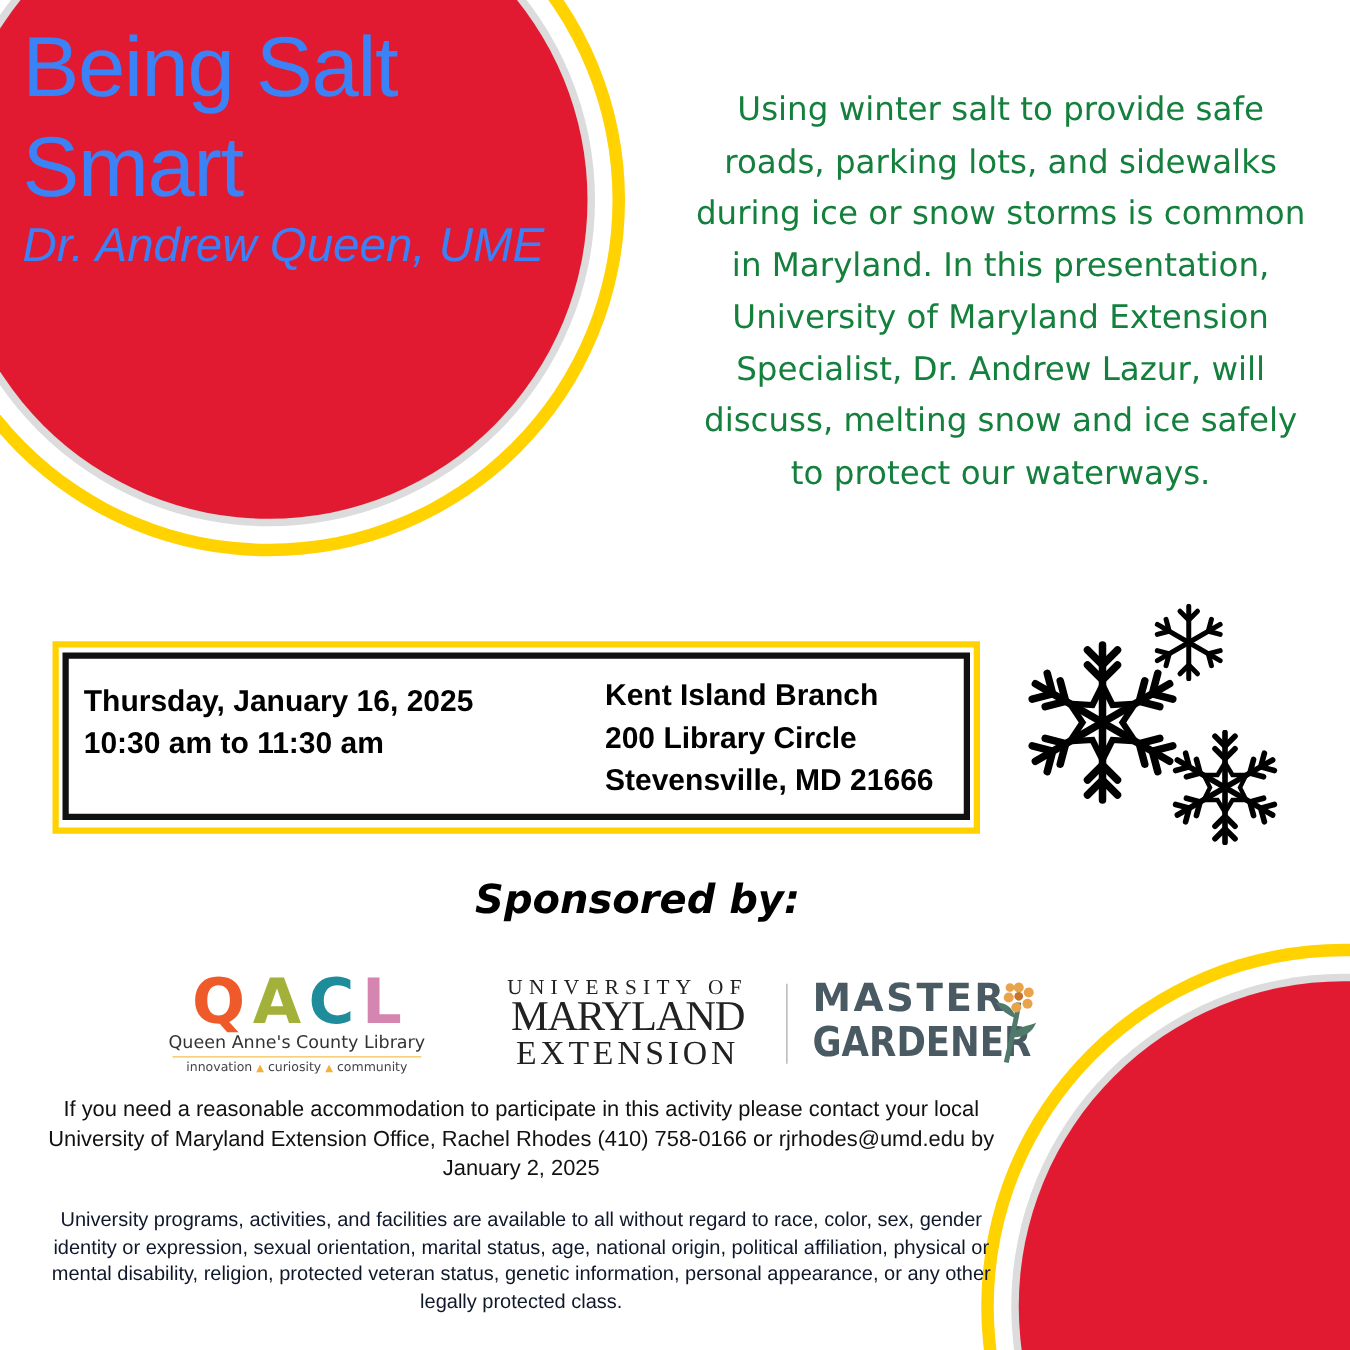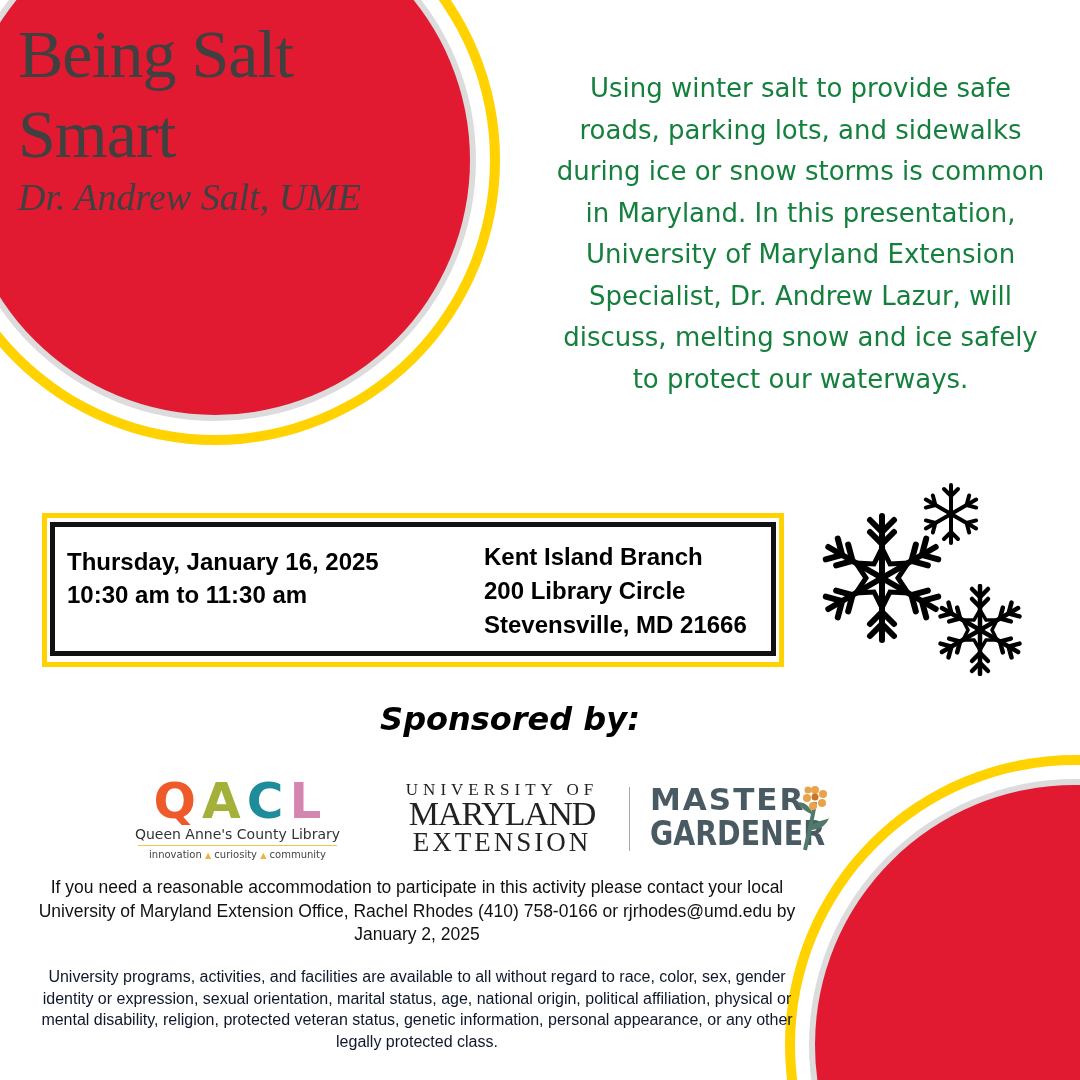--- a/index.html
+++ b/index.html
@@ -8,21 +8,21 @@
   #tl-yellow { left:-70px; top:-125px; width:570px; height:570px; background:#FFD200; }
   #tl-white  { left:-60px; top:-115px; width:550px; height:550px; background:#ffffff; }
   #tl-grey   { left:-46px; top:-101px; width:522px; height:522px; background:#dcdcdc; }
   #tl-red    { left:-40px; top:-95px;  width:510px; height:510px; background:#E11A32; }
 
   #br-yellow { left:785px; top:755px; width:580px; height:580px; background:#FFD200; }
   #br-white  { left:795px; top:765px; width:560px; height:560px; background:#ffffff; }
   #br-grey   { left:809px; top:779px; width:532px; height:532px; background:#dcdcdc; }
   #br-red    { left:815px; top:785px; width:520px; height:520px; background:#E11A32; }
 
-  .title { position:absolute; left:18px; top:14px; color:#404040; font-family:Liberation Serif, serif; }
+  .title { position:absolute; left:18px; top:14px; color:#3b82f6; font-family:Liberation Sans, sans-serif; }
   .title .big { font-size:68px; line-height:80px; font-weight:400; letter-spacing:-1px; }
   .title .sub { font-size:38px; line-height:47px; font-style:italic; font-weight:300; }
   .title .sub2 { margin-top:0px; }
 
   .desc { position:absolute; left:548px; top:68px; width:505px; text-align:center; font-family:"DejaVu Sans", sans-serif; font-size:26px; line-height:41.5px; color:#15803d; }
 
   .info-box { position:absolute; left:42px; top:513px; width:742px; height:154px; border:5px solid #FFD200; box-sizing:border-box; }
   .info-inner { position:absolute; left:50px; top:522px; width:726px; height:134px; border:5px solid #111; box-sizing:border-box; }
   .info-left { position:absolute; left:67px; top:545px; font-family:"Liberation Sans", sans-serif; font-weight:700; font-size:24px; line-height:33px; color:#000; }
   .info-right { position:absolute; left:484px; top:540px; font-family:"Liberation Sans", sans-serif; font-weight:700; font-size:24px; line-height:34px; color:#000; }
@@ -58,21 +58,21 @@
 <div class="ring" id="tl-red"></div>
 
 <div class="ring" id="br-yellow"></div>
 <div class="ring" id="br-white"></div>
 <div class="ring" id="br-grey"></div>
 <div class="ring" id="br-red"></div>
 
 <div class="title">
   <div class="big">Being Salt</div>
   <div class="big">Smart</div>
-  <div class="sub sub2">Dr. Andrew Salt, UME</div>
+  <div class="sub sub2">Dr. Andrew Queen, UME</div>
 </div>
 
 <div class="desc">Using winter salt to provide safe roads, parking lots, and sidewalks during ice or snow storms is common in Maryland. In this presentation, University of Maryland Extension Specialist, Dr. Andrew Lazur, will discuss, melting snow and ice safely to protect our waterways.</div>
 
 <div class="info-box"></div>
 <div class="info-inner"></div>
 <div class="info-left">
   <div>Thursday, January 16, 2025</div>
   <div>10:30 am to 11:30 am</div>
 </div>

